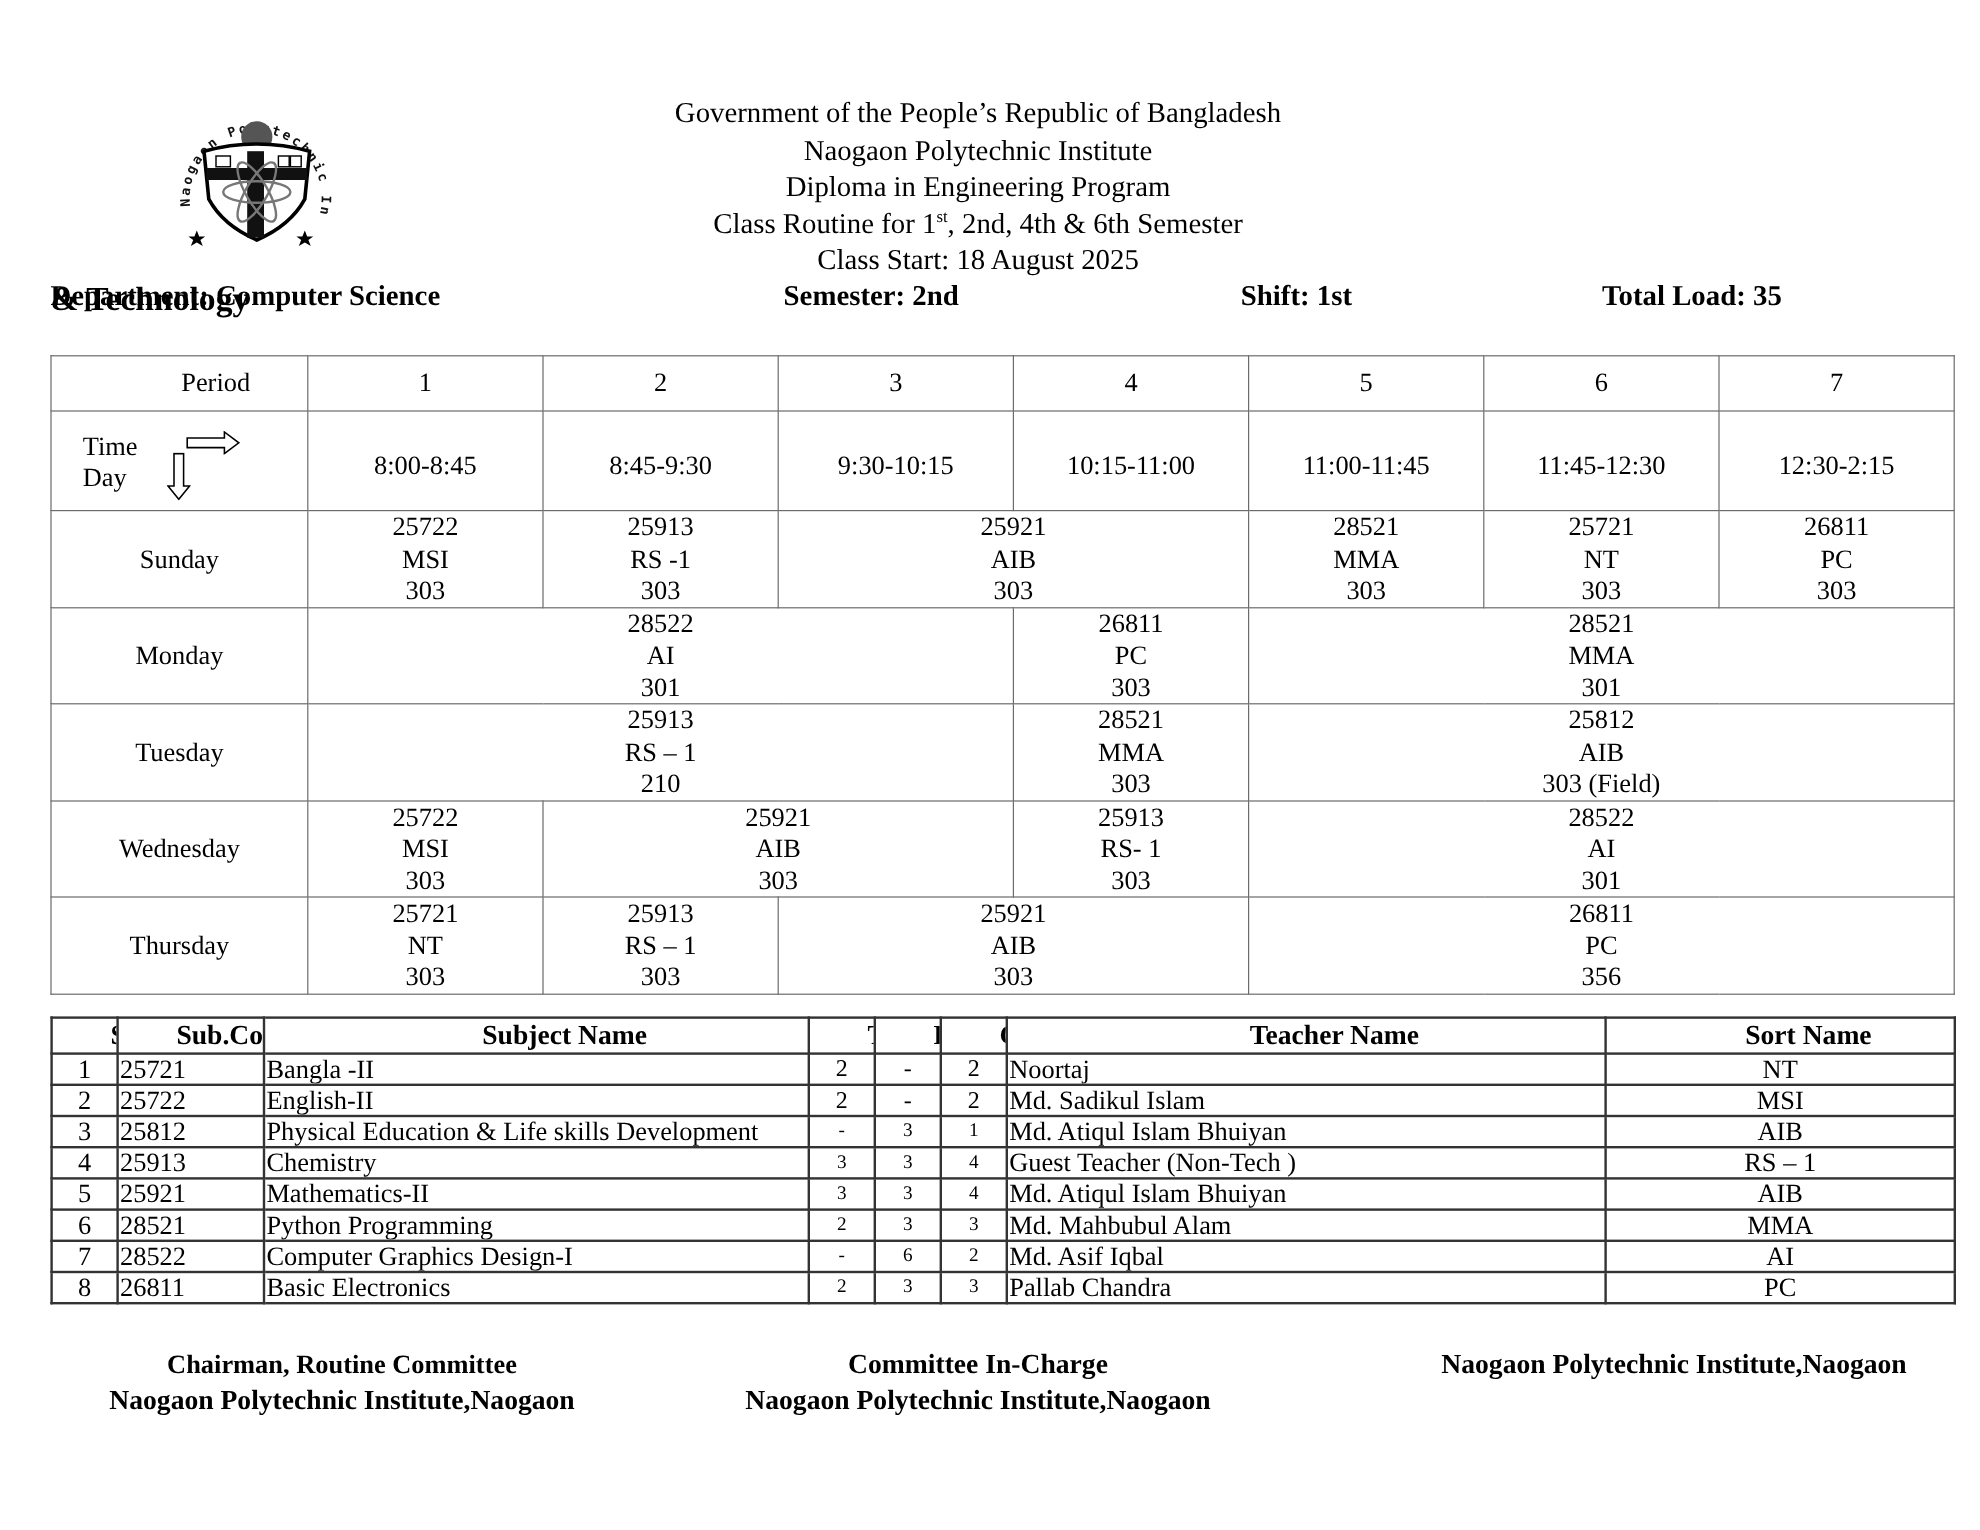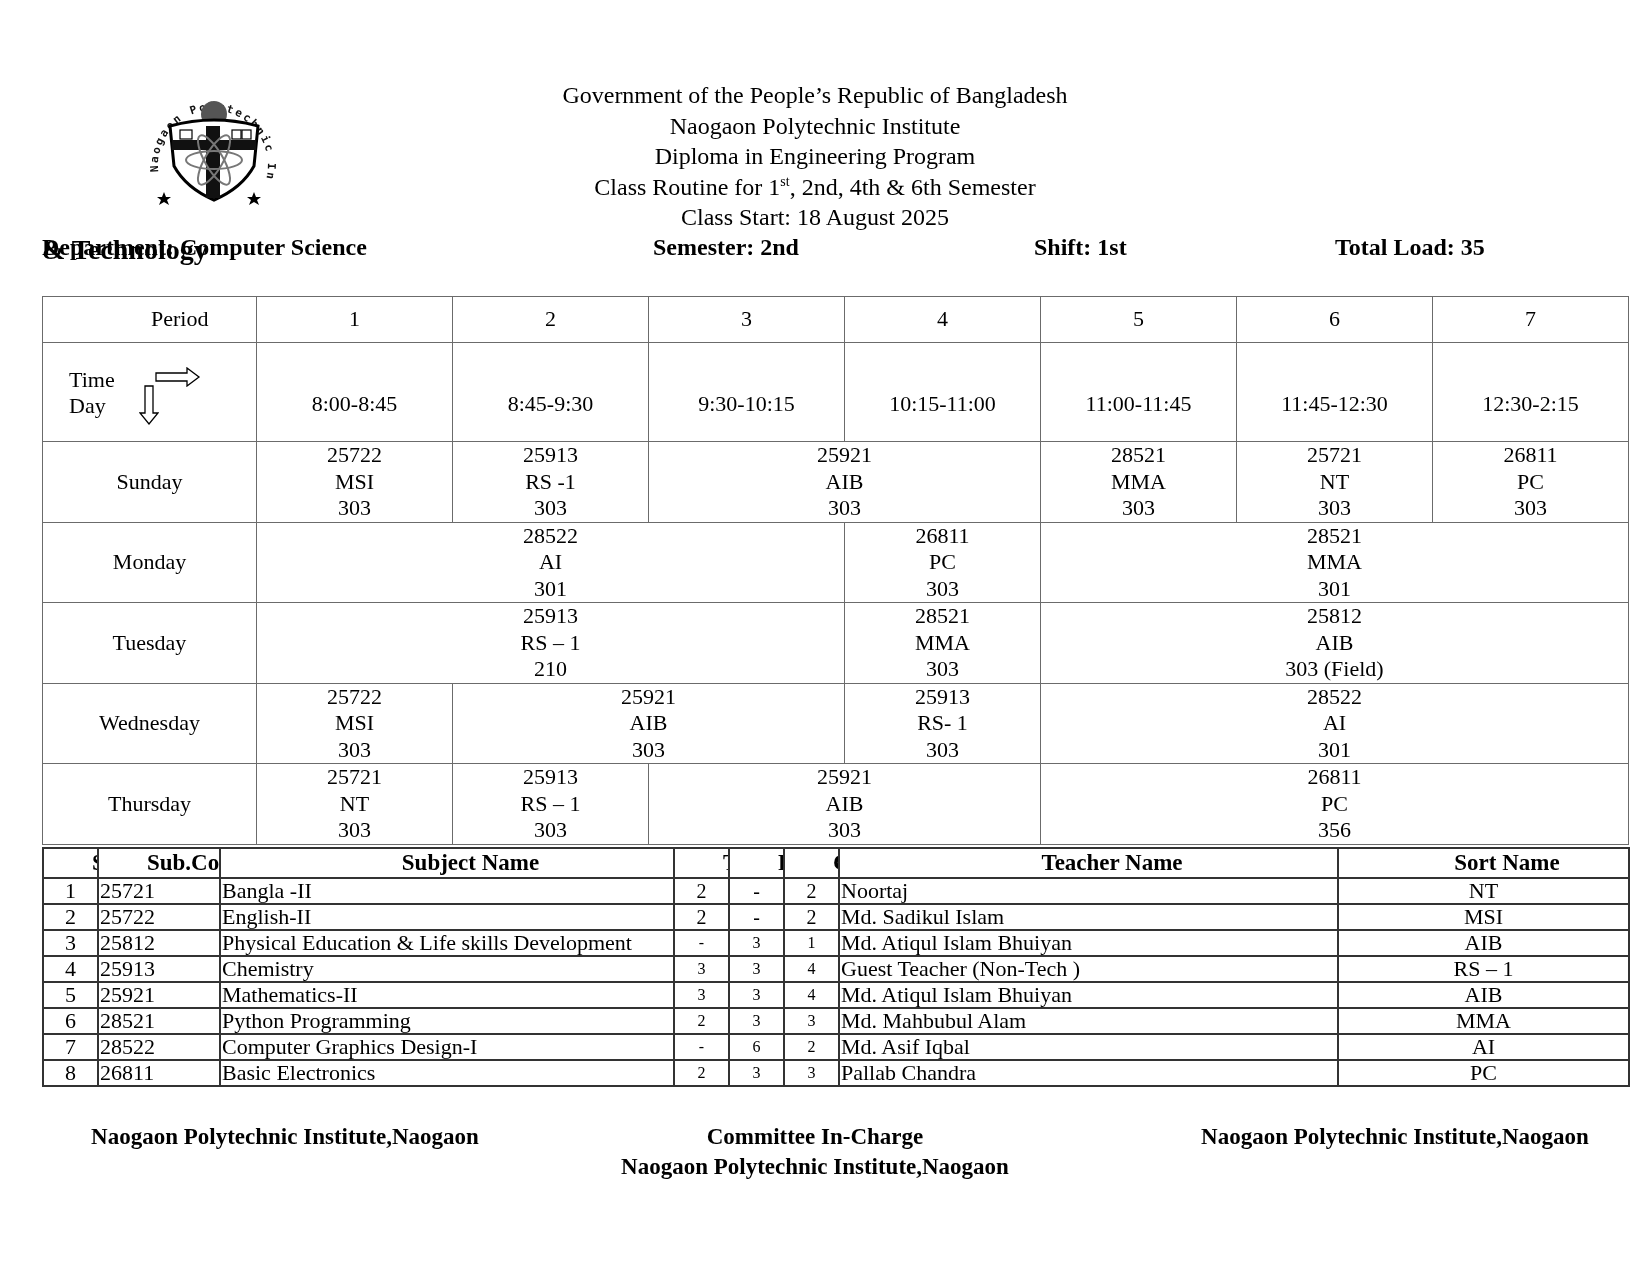--- a/index.html
+++ b/index.html
@@ -16,21 +16,21 @@
   .meta .dept .big { font-size:28px; }
   .meta .sem { left:653px; }
   .meta .shift { left:1034px; }
   .meta .load { left:1335px; }
 
   table { border-collapse:collapse; position:absolute; }
   .sched { left:42px; top:296px; width:1586px; table-layout:fixed; }
   .sched td { border:1.5px solid #6b6b6b; text-align:center; vertical-align:middle;
               font-size:22px; line-height:26.5px; padding:0; }
   .sched tr.hrow td { height:45px; }
-  .sched tr.trow td { height:74px; padding-top:24px; }
+  .sched tr.trow td { height:74px; padding-top:8px; }
   .sched tr.drow td { height:79px; }
   .sched td.daycell { font-size:22px; }
   .timeday { position:relative; height:74px; text-align:left; }
   .timeday .t1 { position:absolute; left:26px; top:12px; font-size:22px; line-height:26px; }
   .timeday .arr { position:absolute; }
   .cell-lines div { line-height:26.5px; }
 
   .subj { left:42px; top:847px; width:1586px; table-layout:fixed; }
   .subj td, .subj th { border:2px solid #333; font-size:22px; line-height:24px; padding:0 1px;
                        height:24px; white-space:nowrap; overflow:hidden; }
@@ -355,20 +355,21 @@
         <td class="small">2</td>
         <td class="small">3</td>
         <td class="small">3</td>
         <td class="l">Pallab Chandra</td>
         <td class="c">PC</td>
       </tr>
     </tbody>
 </table>
 
 <div class="footer f1">
+  <div class="r1">Chairman, Routine Committee</div>
   <div class="r2">Naogaon Polytechnic Institute,Naogaon</div>
 </div>
 <div class="footer f2">
   <div class="r2">Committee In-Charge</div>
   <div class="r2">Naogaon Polytechnic Institute,Naogaon</div>
 </div>
 <div class="footer f3">
   <div class="r2">Naogaon Polytechnic Institute,Naogaon</div>
 </div>
 

